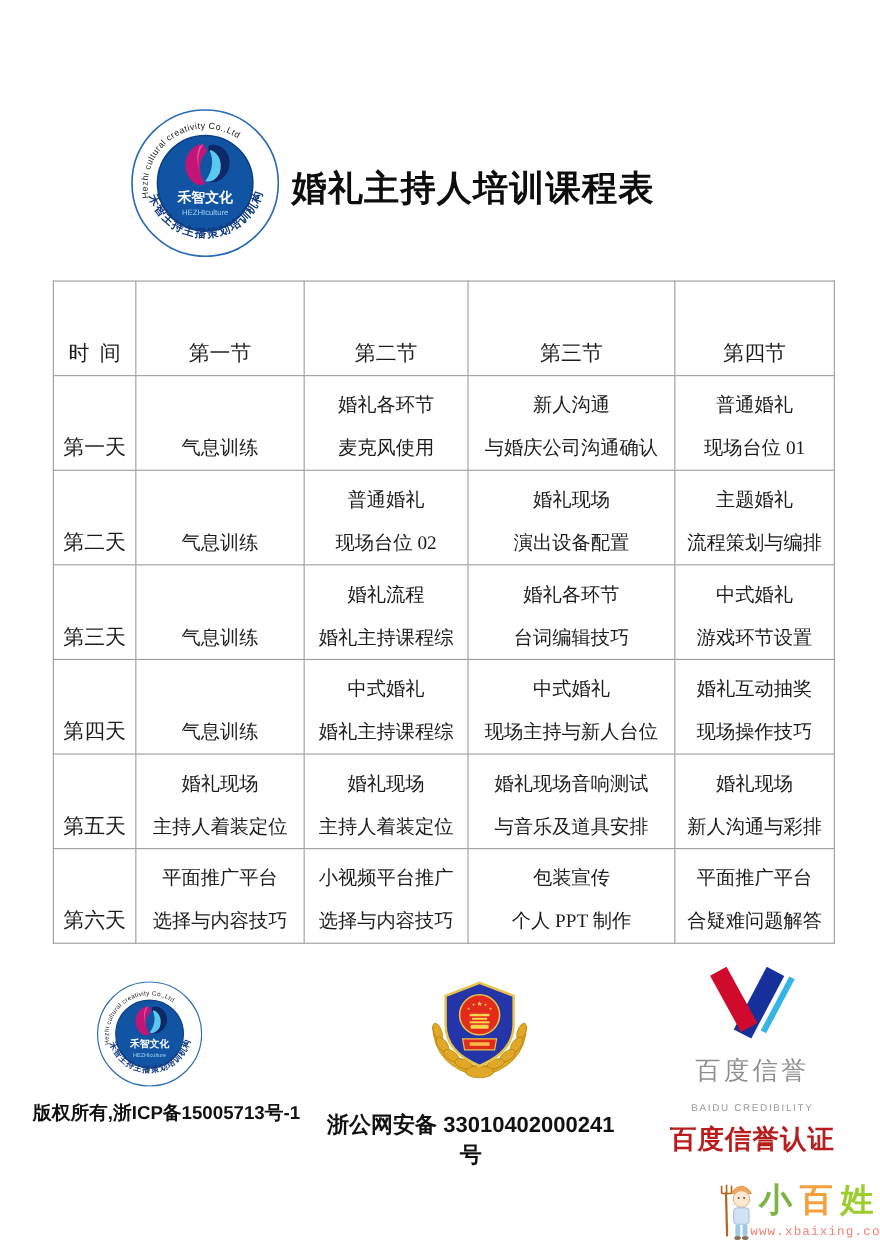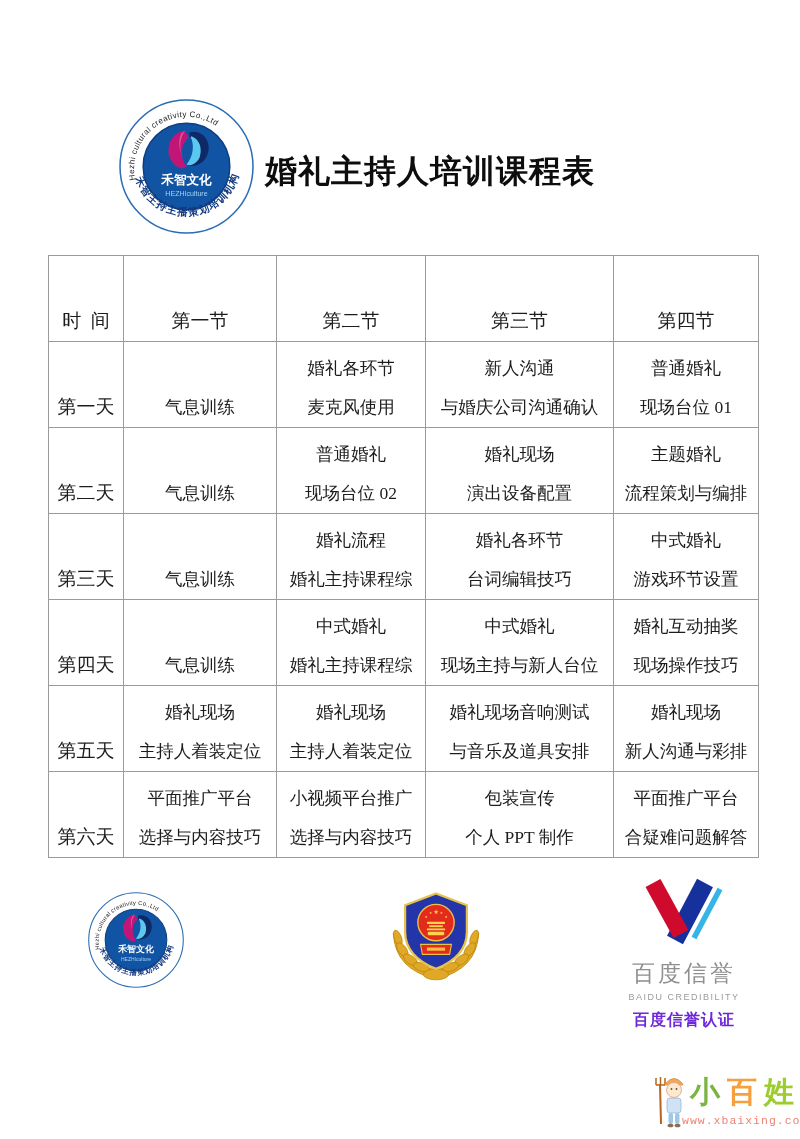--- a/index.html
+++ b/index.html
@@ -27,22 +27,22 @@
   .copyright{position:absolute;left:30px;top:1000px;font-size:17px;font-weight:bold;
              font-family:"Liberation Sans","DejaVu Sans",sans-serif;color:#111;}
   .badge{position:absolute;left:386px;top:885px;width:100px;height:106px;}
   .police-text{position:absolute;left:292px;top:1009px;width:272px;text-align:center;
                font-size:20px;font-weight:bold;color:#111;
                font-family:"Liberation Sans","DejaVu Sans",sans-serif;}
   .baidu{position:absolute;left:586px;top:876px;width:196px;text-align:center;
          font-family:"Liberation Sans","DejaVu Sans",sans-serif;}
   .baidu-v{display:block;margin:0 auto;}
   .baidu-title{margin-top:6px;font-size:23px;letter-spacing:3px;color:#8f8f8f;}
-  .baidu-sub{margin-top:3px;font-size:9px;letter-spacing:1.5px;color:#9b9b9b;}
-  .baidu-cert{margin-top:8px;font-size:16px;letter-spacing:1px;color:#6d28d9;font-weight:600;}
+  .baidu-sub{margin-top:13px;font-size:9px;letter-spacing:1.5px;color:#9b9b9b;}
+  .baidu-cert{margin-top:8px;font-size:24px;letter-spacing:1px;color:#b91c1c;font-weight:600;}
 
   
   .watermark{position:absolute;left:654px;top:1072px;width:142px;height:60px;
              font-family:"DejaVu Sans",sans-serif;}
   .wm-mascot{position:absolute;left:0;top:2px;}
   .wm-chars{position:absolute;left:36px;top:2px;width:104px;display:flex;
             justify-content:space-between;font-size:30px;font-weight:bold;line-height:1.2;}
   .wm-url{position:absolute;left:28px;top:42px;font-size:11.5px;letter-spacing:1px;
           color:#ef8276;font-family:"Liberation Mono","DejaVu Sans Mono",monospace;}
   .w-green{color:#7cb342;}
@@ -338,20 +338,21 @@
     <text x="67" y="84" text-anchor="middle" font-size="12.5" font-weight="bold" fill="#ffffff" font-family="Liberation Sans, DejaVu Sans, sans-serif">禾智文化</text>
     <text x="67" y="96" text-anchor="middle" font-size="7" fill="#9fd4f4" font-family="Liberation Sans, DejaVu Sans, sans-serif">HEZHIculture</text>
     <text font-size="8" fill="#1b1b1b" font-family="Liberation Sans, DejaVu Sans, sans-serif" letter-spacing="0.4">
       <textPath href="#lg2-top" startOffset="2%">Hezhi cultural creativity Co.,Ltd</textPath>
     </text>
     <text font-size="10.5" font-weight="bold" fill="#123a80" font-family="Liberation Sans, DejaVu Sans, sans-serif" letter-spacing="1">
       <textPath href="#lg2-bot" startOffset="4%">禾智主持主播策划培训机构</textPath>
     </text>
   </svg>
 
+  <div class="copyright">版权所有,浙ICP备15005713号-1</div>
 
   <svg class="badge" viewBox="0 0 110 110">
 
     <g fill="#e0a826" stroke="#b8860b" stroke-width="0.8">
       <path d="M 8,50 Q 10,90 55,100 Q 100,90 102,50 Q 94,82 55,90 Q 16,82 8,50 Z"></path>
       <ellipse cx="13" cy="55" rx="4" ry="9" transform="rotate(-20 13 55)"></ellipse>
       <ellipse cx="18" cy="68" rx="4.5" ry="9" transform="rotate(-35 18 68)"></ellipse>
       <ellipse cx="27" cy="79" rx="4.5" ry="9" transform="rotate(-55 27 79)"></ellipse>
       <ellipse cx="39" cy="87" rx="4.5" ry="9" transform="rotate(-72 39 87)"></ellipse>
       <ellipse cx="97" cy="55" rx="4" ry="9" transform="rotate(20 97 55)"></ellipse>
@@ -376,20 +377,21 @@
       <rect x="45" y="37" width="20" height="2.5" rx="1"></rect>
       <rect x="47.5" y="41" width="15" height="2"></rect>
       <rect x="45" y="44.5" width="20" height="2"></rect>
       <rect x="46" y="48" width="18" height="4" rx="1"></rect>
     </g>
 
     <path d="M 38,62 L 72,62 L 70,73 L 40,73 Z" fill="#e32b1c" stroke="#e8c34a" stroke-width="1.2"></path>
     <rect x="45" y="65.5" width="20" height="3.5" fill="#ffd34d" opacity="0.85"></rect>
   </svg>
 
+  <div class="police-text">浙公网安备 33010402000241号</div>
 
   <div class="baidu">
     <svg class="baidu-v" width="90" height="76" viewBox="0 0 90 76">
       <line x1="66" y1="7" x2="36" y2="64" stroke="#16309c" stroke-width="18"></line>
       <line x1="14" y1="7" x2="42" y2="58" stroke="#cf0a2c" stroke-width="17"></line>
       <line x1="81" y1="13" x2="55" y2="62" stroke="#35b5e5" stroke-width="5.5"></line>
     </svg>
     <div class="baidu-title">百度信誉</div>
     <div class="baidu-sub">BAIDU CREDIBILITY</div>
     <div class="baidu-cert">百度信誉认证</div>

